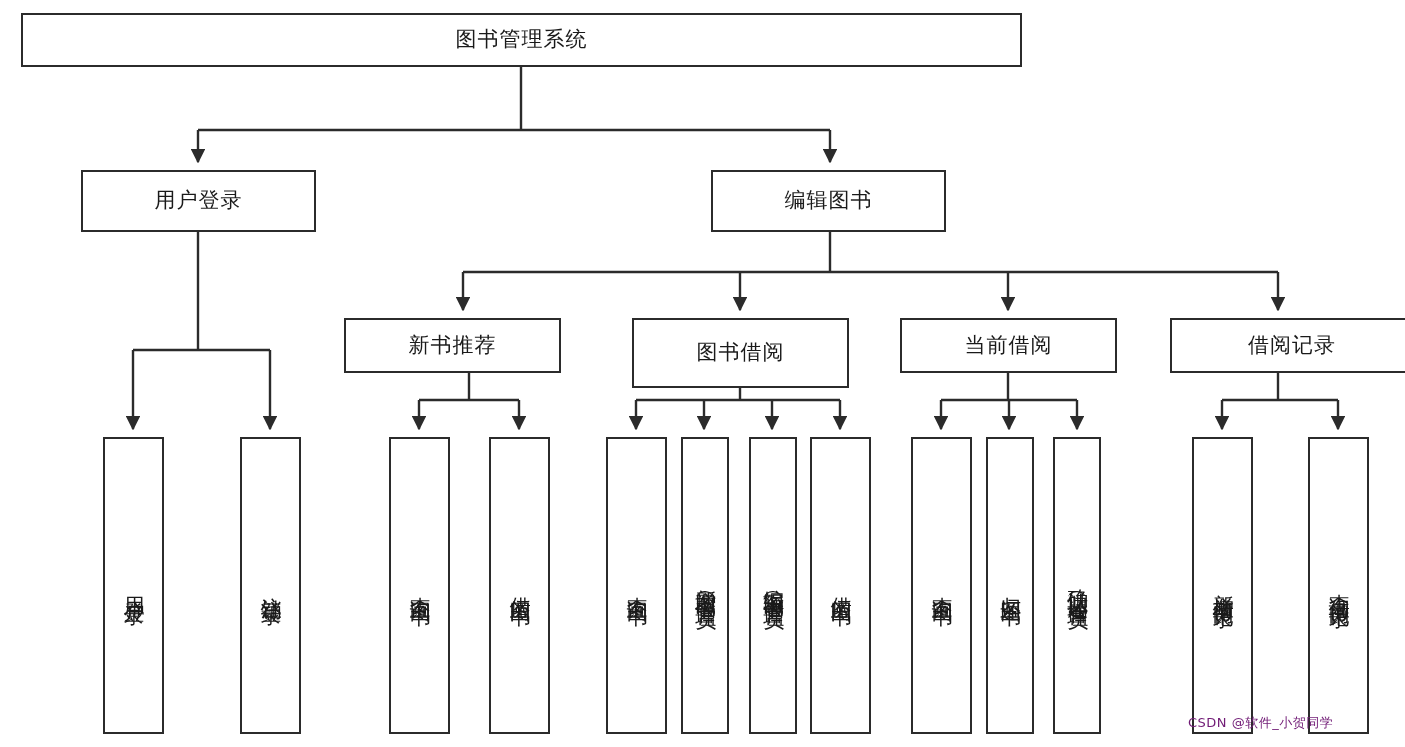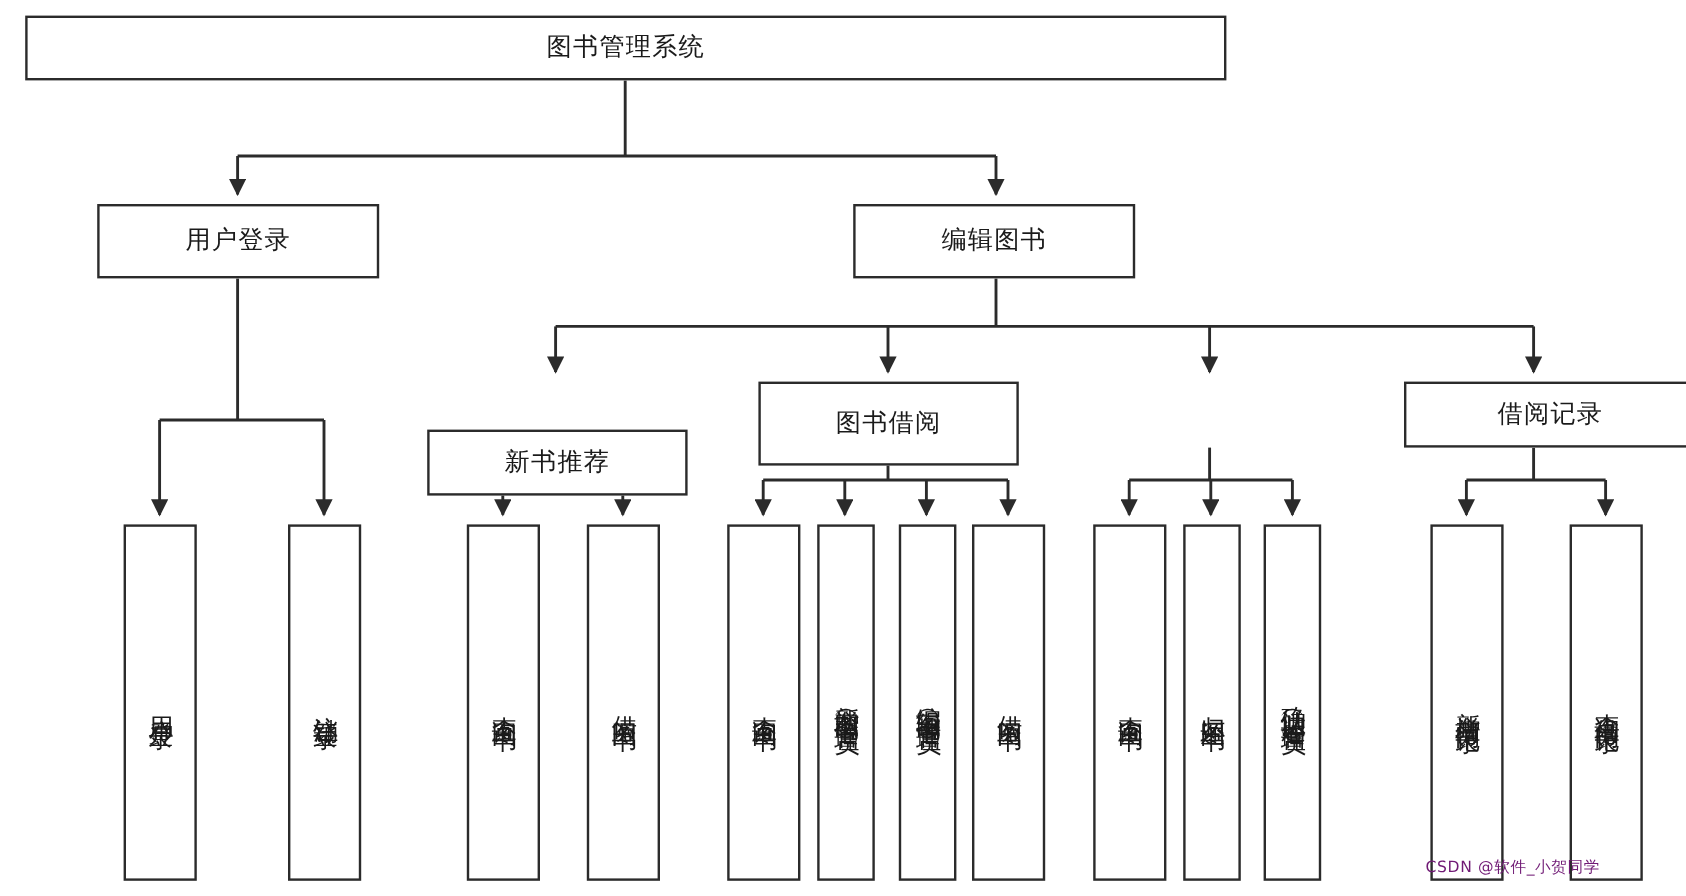--- a/index.html
+++ b/index.html
@@ -125,25 +125,28 @@
     <span class="label">图书管理系统</span>
   </div>
 
   <div class="node horiz" style="left:81px; top:170px; width:235px; height:62px;">
     <span class="label">用户登录</span>
   </div>
   <div class="node horiz" style="left:711px; top:170px; width:235px; height:62px;">
     <span class="label">编辑图书</span>
   </div>
 
-  <div class="node horiz" style="left:356px; top:318px; width:217px; height:55px;margin-top:40px;">
+  <div class="node horiz" style="left:344px; top:318px; width:217px; height:55px;">
     <span class="label">新书推荐</span>
   </div>
   <div class="node horiz" style="left:632px; top:318px; width:217px; height:70px;">
     <span class="label">图书借阅</span>
+  </div>
+  <div class="node horiz" style="left:900px; top:318px; width:217px; height:55px;">
+    <span class="label">当前借阅</span>
   </div>
   <div class="node horiz" style="left:1170px; top:318px; width:244px; height:55px;">
     <span class="label">借阅记录</span>
   </div>
 
   <div class="node vert" style="left:103px; top:437px; width:61px; height:297px;">
     <span class="label">用户登录</span>
   </div>
   <div class="node vert" style="left:240px; top:437px; width:61px; height:297px;">
     <span class="label">注销登录</span>

